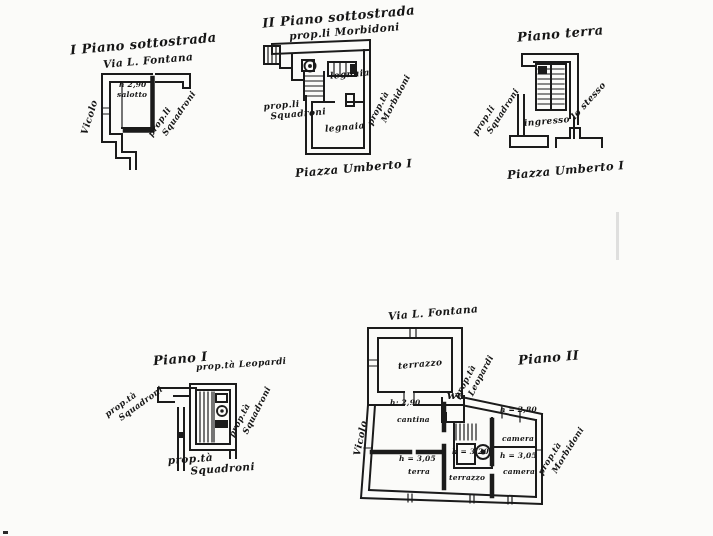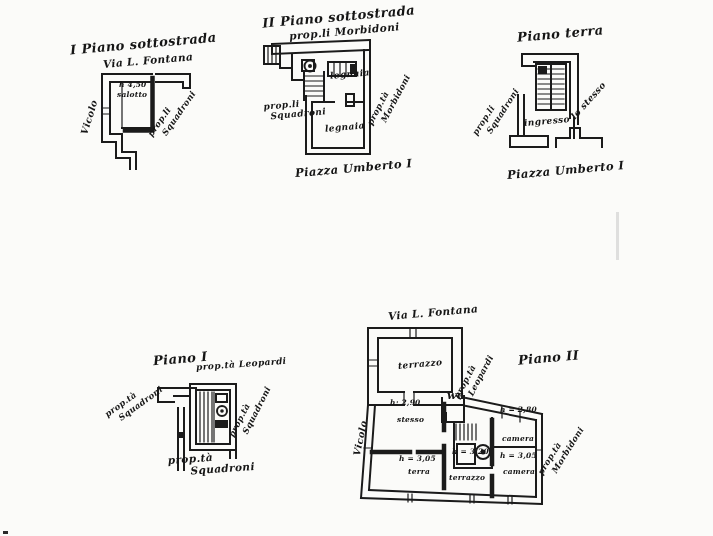--- a/index.html
+++ b/index.html
@@ -55,21 +55,21 @@
       <path class="w" d="M64,6 H14 V74 H28 V90 H42 V101"></path>
       <path class="w" d="M64,14 H22 V66 H34 V84 H48 V101"></path>
       <path class="w thin" d="M14,40 H22 M14,46 H22"></path>
       <path class="w thin" d="M34,14 V60"></path>
       <path class="w" d="M34,60 H66"></path>
       <path class="w thick" d="M37,62.5 H62"></path>
       <path class="w thick" d="M64.5,10 V62"></path>
       <path class="w" d="M68,6 H102 V20 H95 V14 H68"></path>
     </svg>
 
-    <div class="lbl t-tiny" style="left:119px;top:81px">h 4,50</div>
+    <div class="lbl t-tiny" style="left:119px;top:81px">h 2,90</div>
     <div class="lbl t-tiny" style="left:117px;top:91px">salotto</div>
 
     <div class="vert" style="left:89px;top:117px;--r:-73deg">Vicolo</div>
 
     <div class="diag" style="left:172px;top:114px;--r:-55deg">
       <div>prop.li</div>
       <div class="ind">Squadroni</div>
     </div>
   </section>
 
@@ -209,21 +209,21 @@
     <div class="lbl t-room tilt" style="left:398px;top:360px">terrazzo</div>
 
     <div class="diag" style="left:474px;top:377px;--r:-62deg">
       <div>prop.tà</div>
       <div class="ind">Leopardi</div>
     </div>
 
     <div class="lbl t-tiny" style="left:447px;top:390px;font-size:11px">wc</div>
 
     <div class="lbl t-tiny" style="left:390px;top:399px">h: 2,90</div>
-    <div class="lbl t-tiny" style="left:397px;top:416px">stesso</div>
+    <div class="lbl t-tiny" style="left:397px;top:416px">cantina</div>
 
     <div class="lbl t-tiny" style="left:399px;top:455px">h = 3,05</div>
     <div class="lbl t-tiny" style="left:408px;top:468px">terra</div>
 
     <div class="lbl t-tiny" style="left:452px;top:448px">h = 3,20</div>
     <div class="lbl t-tiny" style="left:449px;top:474px">terrazzo</div>
 
     <div class="lbl t-tiny" style="left:500px;top:406px">h = 2,80</div>
     <div class="lbl t-tiny" style="left:502px;top:435px">camera</div>
 

